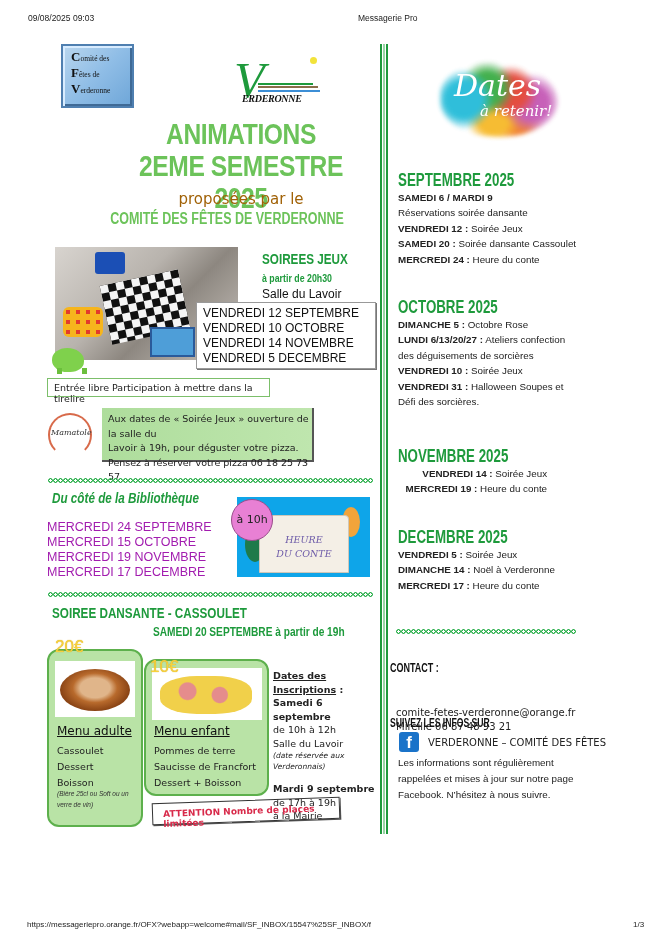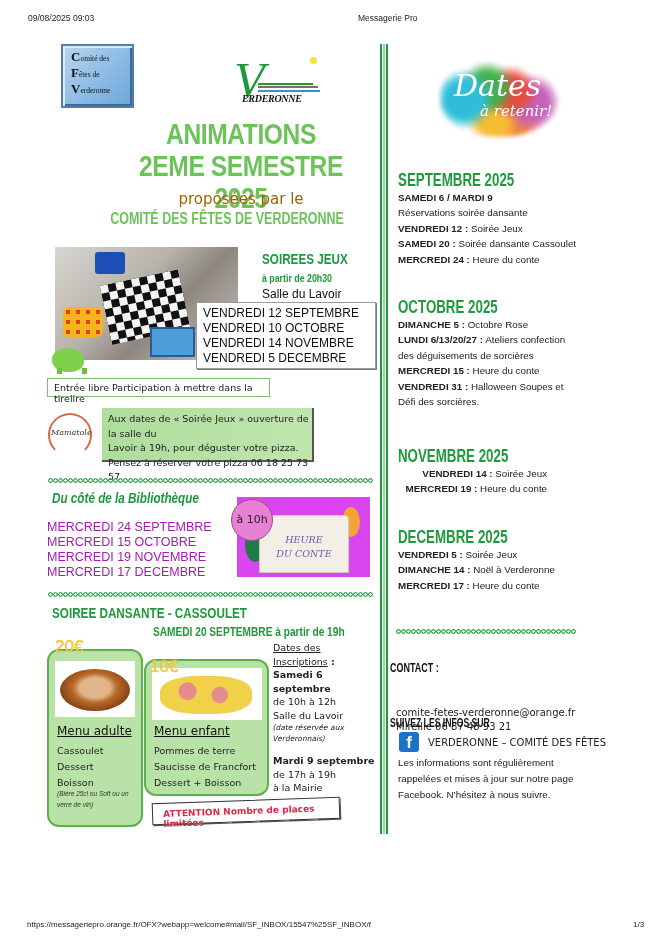--- a/index.html
+++ b/index.html
@@ -79,21 +79,21 @@
   .pizza-box { position: absolute; left: 102px; top: 408px; width: 212px; height: 54px; background: linear-gradient(90deg, #aedd9c, #bfe6ae);
     border-right: 2px solid #555; border-bottom: 2px solid #555; padding: 4px 0 0 6px; }
   .pizza-box div { font-size: 9.5px; line-height: 14.5px; color: #222; font-family: "DejaVu Sans", sans-serif; }
 
   .dots { position: absolute; height: 5px;
     background: radial-gradient(circle at 2.5px 2.5px, transparent 1.2px, #2fb04f 1.3px 2.2px, transparent 2.3px) 0 0/5px 5px repeat-x; }
 
   .biblio-title { position: absolute; left: 52px; top: 489px; font-weight: bold; font-style: italic; color: #1e9a3c; font-size: 15px; transform: scaleX(0.78); transform-origin: left top; }
   .biblio-dates { position: absolute; left: 47px; top: 520px; }
   .biblio-dates div { font-size: 12.5px; line-height: 15px; color: #a21caf; }
-  .conte-img { position: absolute; left: 237px; top: 497px; width: 133px; height: 80px; background: #d946ef; }
+  .conte-img { position: absolute; left: 237px; top: 497px; width: 133px; height: 80px; background: #0ea5e9; }
   .conte-img .book { position: absolute; left: 22px; top: 18px; width: 90px; height: 58px; background: #f4efe6; border-radius: 4px 4px 0 0; border: 1px solid #cfc7b8; }
   .conte-img .book span { position: absolute; left: 0; width: 100%; text-align: center; font-family: "DejaVu Serif", serif; font-style: italic; color: #6d5ba8; font-size: 9.5px; }
   .conte-img .leaf1 { position: absolute; left: 8px; top: 30px; width: 20px; height: 35px; background: #1f7a4a; border-radius: 50% 50% 50% 50%; }
   .conte-img .leaf2 { position: absolute; left: 105px; top: 10px; width: 18px; height: 30px; background: #f2a43a; border-radius: 50%; }
   .badge-10h { position: absolute; left: 231px; top: 499px; width: 42px; height: 42px; border-radius: 50%; background: #e880d4; border: 1px solid #9a4d8c;
     text-align: center; line-height: 40px; font-size: 11px; color: #222; font-family: "DejaVu Sans", sans-serif; }
 
   .cass-title { position: absolute; left: 52px; top: 604px; font-weight: bold; color: #1e9a3c; font-size: 15px; transform: scaleX(0.78); transform-origin: left top; }
   .cass-date { position: absolute; left: 153px; top: 624px; font-weight: bold; color: #1e9a3c; font-size: 13px; transform: scaleX(0.78); transform-origin: left top; white-space: nowrap; }
 
@@ -114,21 +114,21 @@
   .menu-card.adult .menu-name { top: 73px; }
   .menu-card.child .menu-name { top: 63px; }
   .menu-items { position: absolute; left: 8px; }
   .menu-card.adult .menu-items { top: 92px; }
   .menu-card.child .menu-items { top: 82px; }
   .menu-items div { font-size: 9.5px; line-height: 16px; color: #222; font-family: "DejaVu Sans", sans-serif; }
   .menu-note { position: absolute; left: 8px; top: 137px; width: 84px; font-size: 6.5px; line-height: 11px; font-style: italic; color: #333; }
 
   .inscriptions { position: absolute; left: 273px; top: 641px; width: 110px; }
   .inscriptions div { font-size: 9.5px; line-height: 13.5px; color: #222; font-family: "DejaVu Sans", sans-serif; }
-  .inscriptions .u { font-weight: normal; text-decoration: underline; }
+  .inscriptions .u { font-weight: bold; text-decoration: underline; margin-top: 28px; }
   .inscriptions .b { font-weight: bold; }
   .inscriptions .i { font-style: italic; font-size: 7.5px; line-height: 11px; }
   .inscriptions .gap { height: 10px; }
 
   .attention { position: absolute; left: 152px; top: 800px; width: 188px; height: 22px; border: 1px solid #333; box-shadow: 1px 1px 0 #555;
     transform: rotate(-2deg); color: #d82a4a; font-weight: bold; font-size: 9px; padding: 5px 0 0 10px; font-family: "DejaVu Sans", sans-serif; }
 
   
   .month { position: absolute; left: 398px; }
   .month h2 { font-weight: bold; color: #1e9a3c; font-size: 18px; line-height: 20px; transform: scaleX(0.74); transform-origin: left top; white-space: nowrap; }
@@ -282,21 +282,21 @@
   <div class="ev"><b>VENDREDI 12 :</b><span> Soirée Jeux</span></div>
   <div class="ev"><b>SAMEDI 20 :</b><span> Soirée dansante Cassoulet</span></div>
   <div class="ev"><b>MERCREDI 24 :</b><span> Heure du conte</span></div>
 </div>
 
 <div class="month oct">
   <h2>OCTOBRE 2025</h2>
   <div class="ev"><b>DIMANCHE 5 :</b><span> Octobre Rose</span></div>
   <div class="ev"><b>LUNDI 6/13/20/27 :</b><span> Ateliers confection</span></div>
   <div class="ev"><b></b><span>des déguisements de sorcières</span></div>
-  <div class="ev"><b>MERCREDI 15 :</b><span> Heure du conte</span></div>
+  <div class="ev"><b>VENDREDI 10 :</b><span> Soirée Jeux</span></div>
   <div class="ev"><b>VENDREDI 31 :</b><span> Halloween Soupes et</span></div>
   <div class="ev"><b></b><span>Défi des sorcières.</span></div>
 </div>
 
 <div class="month nov">
   <h2>NOVEMBRE 2025</h2>
   <div class="ev"><b>VENDREDI 14 :</b><span> Soirée Jeux</span></div>
   <div class="ev"><b>MERCREDI 19 :</b><span> Heure du conte</span></div>
 </div>
 

